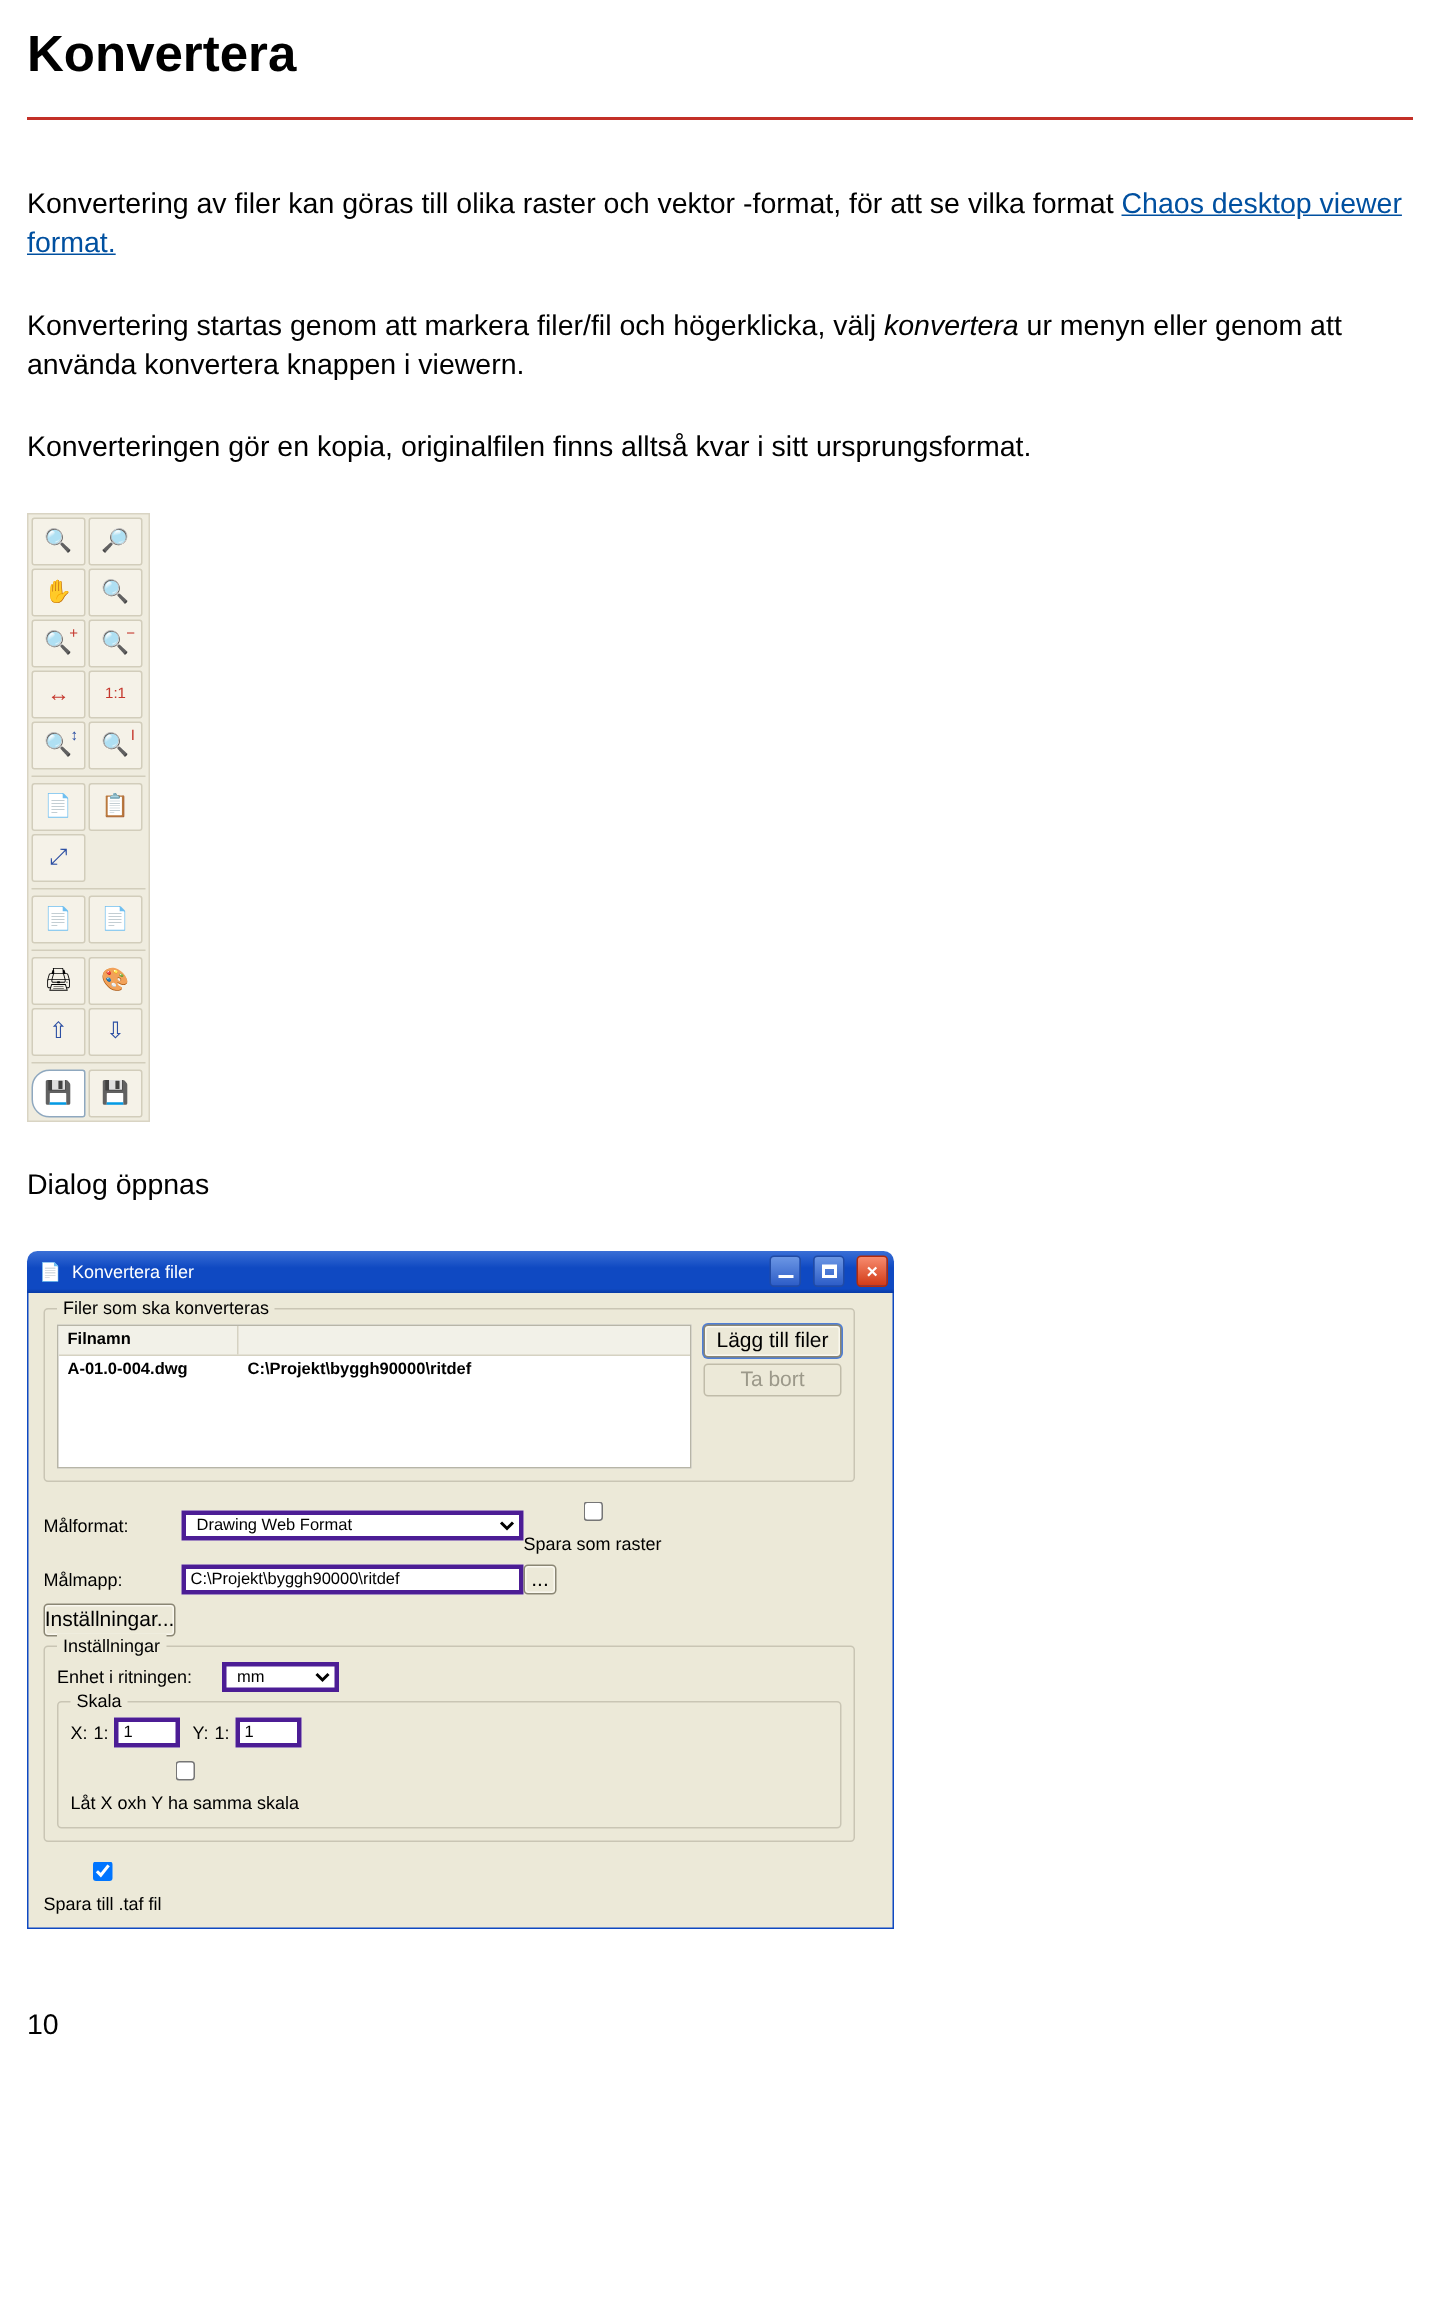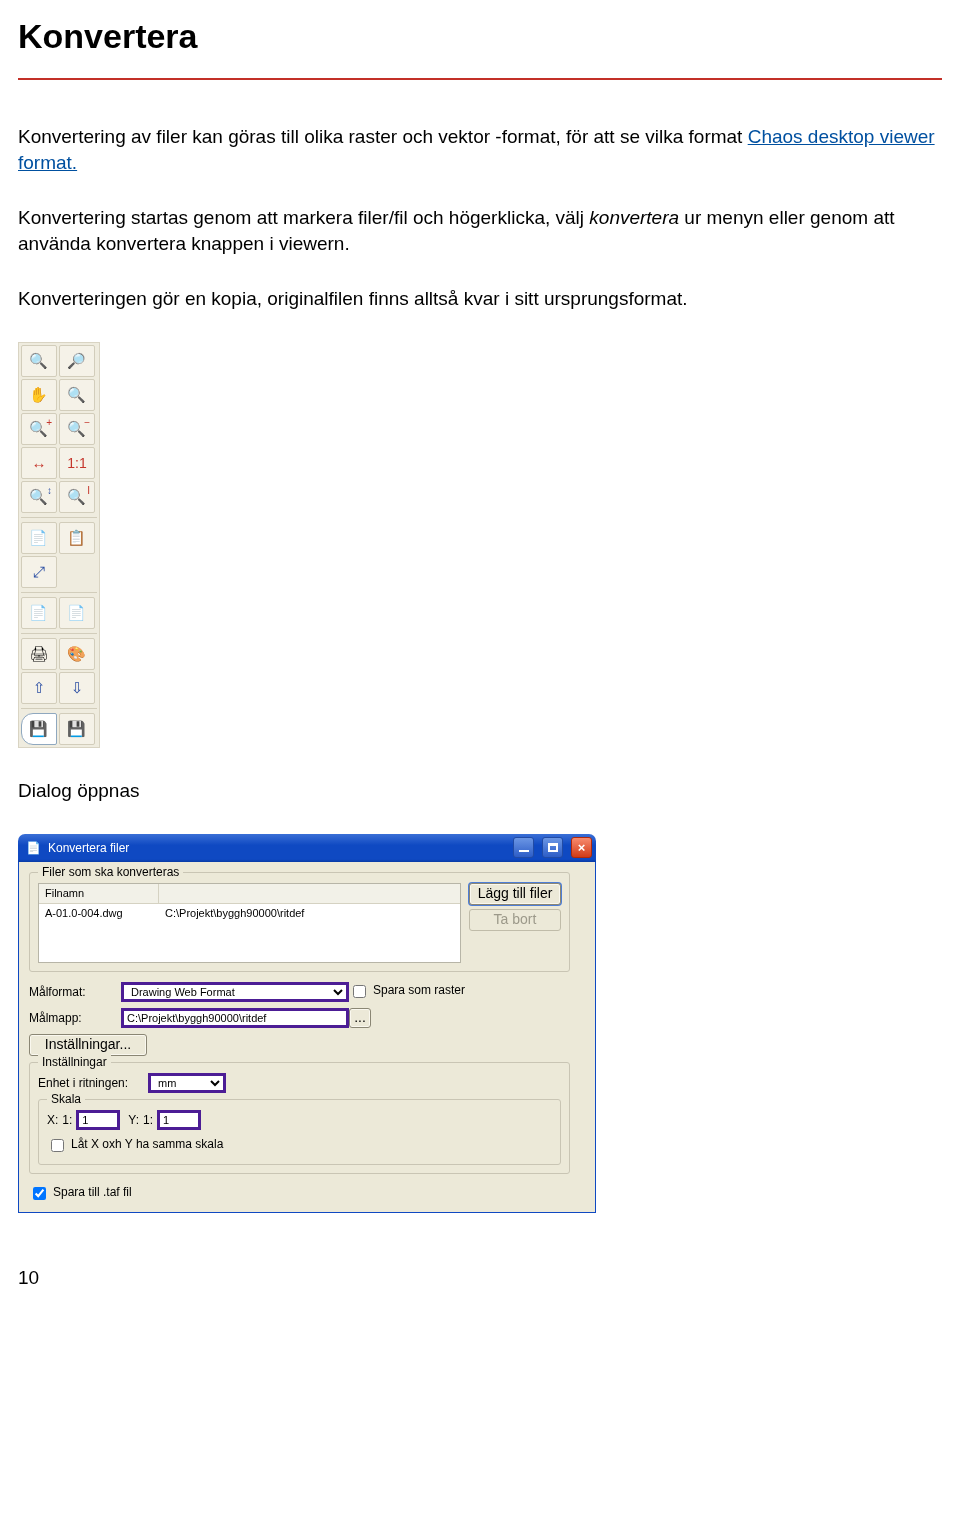--- a/index.html
+++ b/index.html
@@ -119,23 +119,24 @@
     font-size: 12px;
   }
   .filesbox {
     display: flex;
     gap: 8px;
   }
   .filetable {
     flex: 1;
     background: #fff;
     border: 1px solid #b7b5a7;
-    height: 80px;
+    height: 96px;
     font-size: 11px;
     overflow: hidden;
+    font-weight: bold;
   }
   .filetable .head {
     display: flex;
     background: #f2f1e8;
     border-bottom: 1px solid #d5d2c2;
   }
   .filetable .col {
     padding: 2px 6px;
     border-right: 1px solid #d5d2c2;
   }
@@ -162,21 +163,21 @@
   .formrow .lbl { width: 92px; }
   select, input[type=text] {
     font-size: 11px;
     height: 20px;
     background:#fff;
     border:3px solid #4c1d95;
     padding: 0 3px;
   }
   .select-wide { width: 228px; }
   .input-wide { width: 228px; }
-  .check { display:inline-flex; align-items:flex-start; gap:4px; }
+  .check { display:inline-flex; align-items:center; gap:4px;flex-direction:column; }
   .smallbtn { width:22px; height:20px; padding:0; }
   .scalebox { display:flex; align-items:center; gap:8px; }
   .scalebox .pair { display:flex; align-items:center; gap:4px; }
   .scalebox input { width:44px; }
   .footer { display:flex; justify-content:flex-end; gap:8px; margin-top:10px; }
   .footer .btn { width:76px; }
 
   .page-num {
     position: static;
     margin-top: 52px;
@@ -217,21 +218,21 @@
       <sup class="red">+</sup>
     </div>
   <div class="tb">
       <span class="red">🔍</span>
       <sup class="red">−</sup>
     </div>
   <div class="tb">
       <span class="red">↔</span>
     </div>
   <div class="tb">
-      <span class="red" style="font-size:14px;">1:1</span>
+      <span class="red" style="font-size:10px;">1:1</span>
     </div>
   <div class="tb">
       <span class="red">🔍</span>
       <sup class="blue">↕</sup>
     </div>
   <div class="tb">
       <span class="red">🔍</span>
       <sup class="red">I</sup>
     </div>
   <div class="rule"></div>
@@ -321,21 +322,21 @@
       </label>
     </div>
 
     <div class="formrow">
       <div class="lbl">Målmapp:</div>
       <input type="text" class="input-wide" value="C:\Projekt\byggh90000\ritdef" style="">
       <div class="btn smallbtn">...</div>
     </div>
 
     <div class="formrow">
-      <div class="btn" style="width:118px;">Inställningar...</div>
+      <div class="btn" style="width:88px;">Inställningar...</div>
     </div>
 
     <div class="group">
       <div class="legend">Inställningar</div>
 
       <div class="formrow">
         <div class="lbl" style="width:110px;">Enhet i ritningen:</div>
         <select style="width:78px;">
           <option>mm</option>
         </select>

